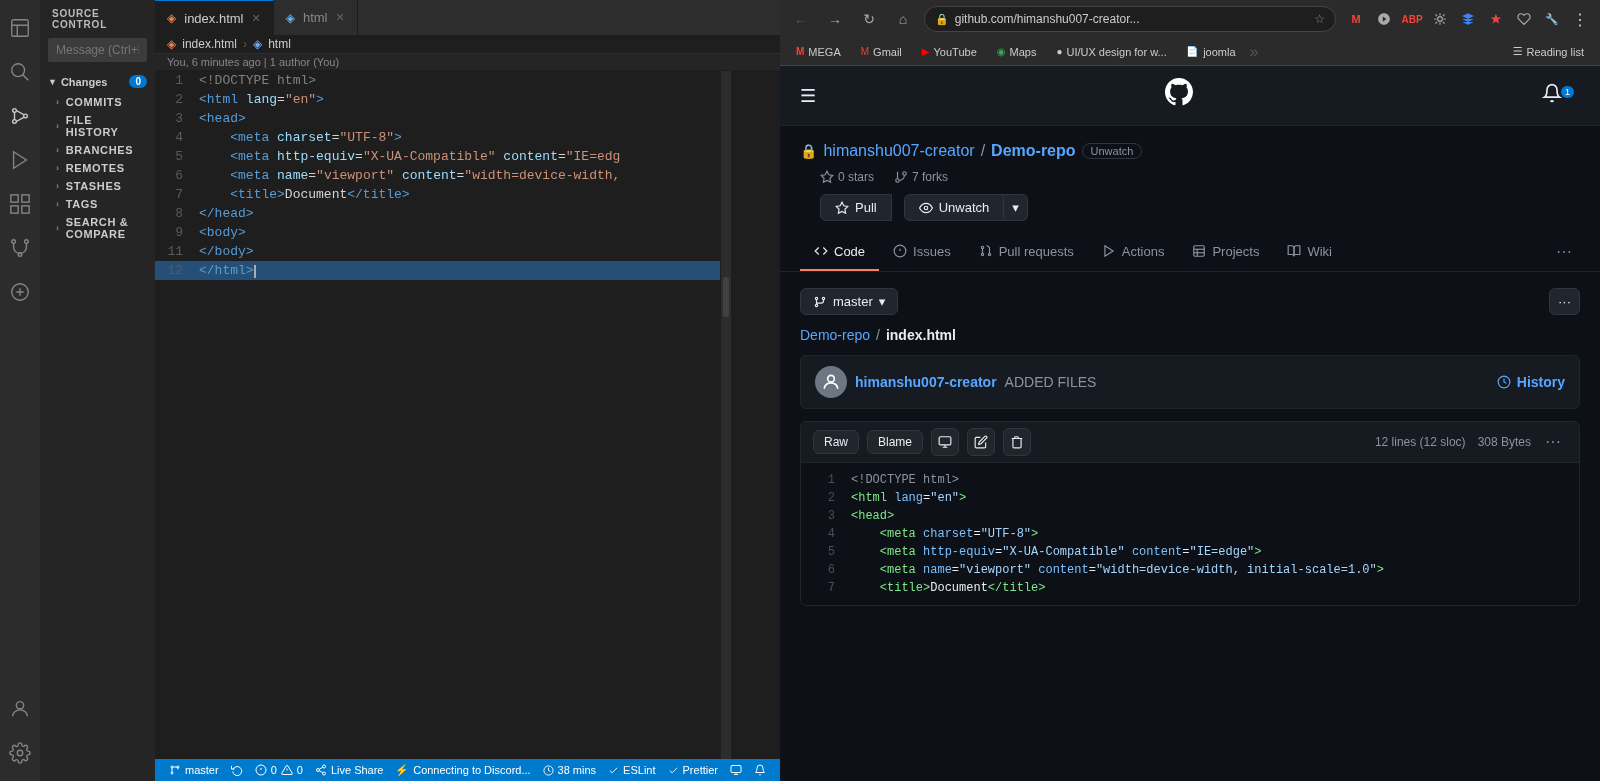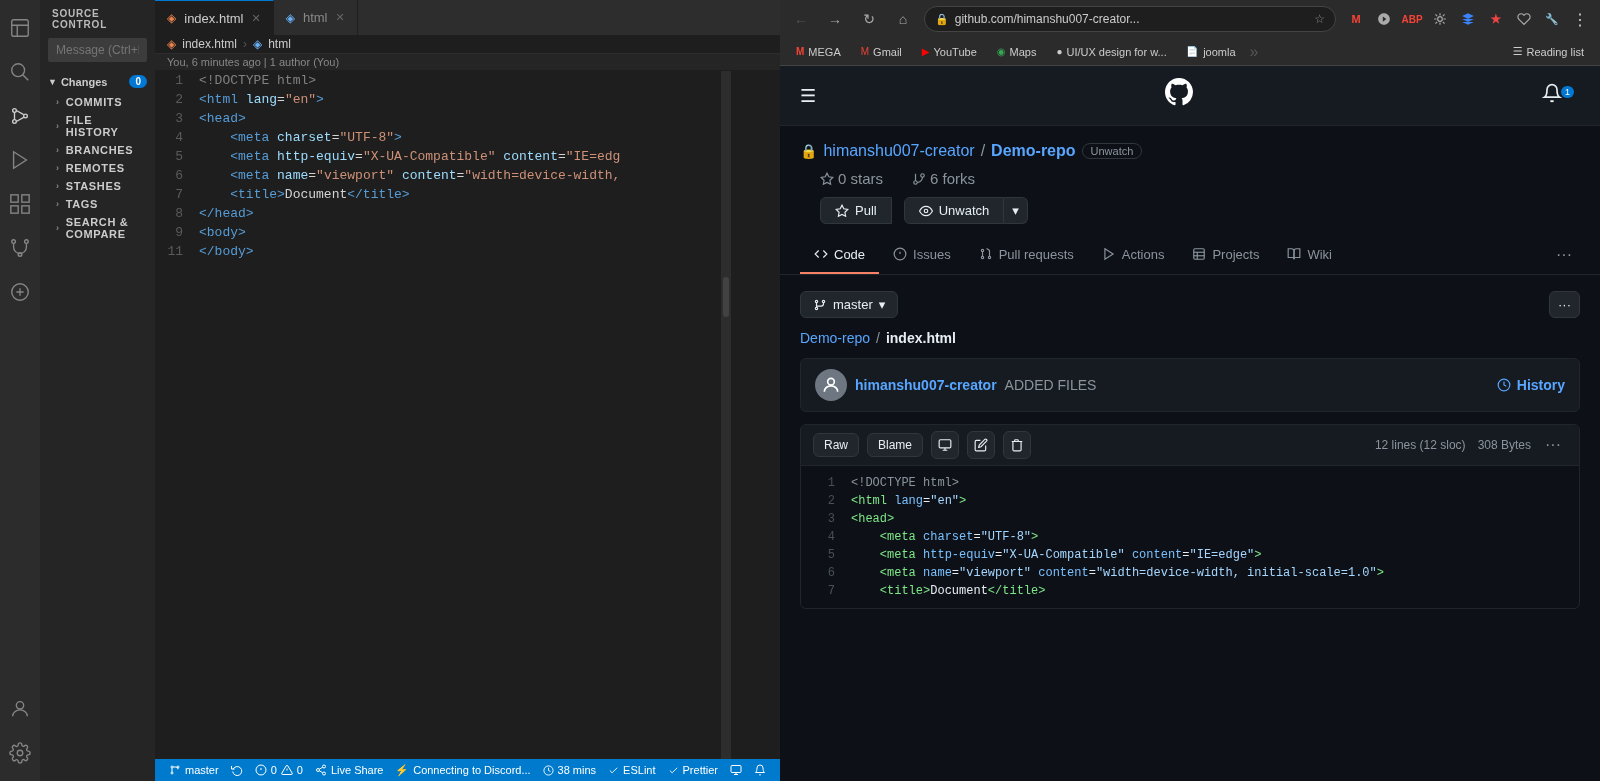--- a/index.html
+++ b/index.html
@@ -397,23 +397,23 @@
       border: 1px solid #30363d;
       color: #8b949e;
       font-size: 11px;
       padding: 1px 8px;
       border-radius: 20px;
     }
 
     #repo-stats {
       display: flex;
       align-items: center;
-      gap: 29px;
+      gap: 20px;
       padding: 10px 20px;
-      font-size: 15px;
+      font-size: 12px;
       color: #8b949e;
     }
 
     .repo-stat {
       display: flex;
       align-items: center;
       gap: 4px;
     }
 
     #repo-actions {
@@ -859,20 +859,24 @@
             <span class="line-num">8</span>
             <span class="line-content"><span class="c-tag">&lt;/head&gt;</span></span>
           </div>
           <div class="code-line">
             <span class="line-num">9</span>
             <span class="line-content"><span class="c-tag">&lt;body&gt;</span></span>
           </div>
           <div class="code-line">
             <span class="line-num">11</span>
             <span class="line-content"><span class="c-tag">&lt;/body&gt;</span></span>
+          </div>
+          <div class="code-line selected">
+            <span class="line-num">12</span>
+            <span class="line-content"><span class="c-tag">&lt;/html&gt;</span><span class="cursor"></span></span>
           </div>
         </div>
         <div id="scrollbar-hint">
           <div id="scrollbar-thumb"></div>
         </div>
         <div id="minimap"></div>
       </div>
     </div>
 
     <div id="status-bar">
@@ -1067,21 +1071,21 @@
             </svg>
           <span>0 stars</span>
         </div>
         <div class="repo-stat">
           <svg width="14" height="14" viewBox="0 0 24 24" fill="none" stroke="currentColor" stroke-width="2">
               <line x1="6" y1="3" x2="6" y2="15"></line>
               <circle cx="18" cy="6" r="3"></circle>
               <circle cx="6" cy="18" r="3"></circle>
               <path d="M18 9a9 9 0 0 1-9 9"></path>
             </svg>
-          <span>6 forks</span>
+          <span>7 forks</span>
         </div>
       </div>
 
       <div id="repo-actions">
         <div style="display:flex;">
           <div class="repo-action-btn split-left">
             <svg width="14" height="14" viewBox="0 0 24 24" fill="none" stroke="currentColor" stroke-width="2">
                 <polygon points="12 2 15.09 8.26 22 9.27 17 14.14 18.18 21.02 12 17.77 5.82 21.02 7 14.14 2 9.27 8.91 8.26 12 2"></polygon>
               </svg>
             <span>Pull</span>

